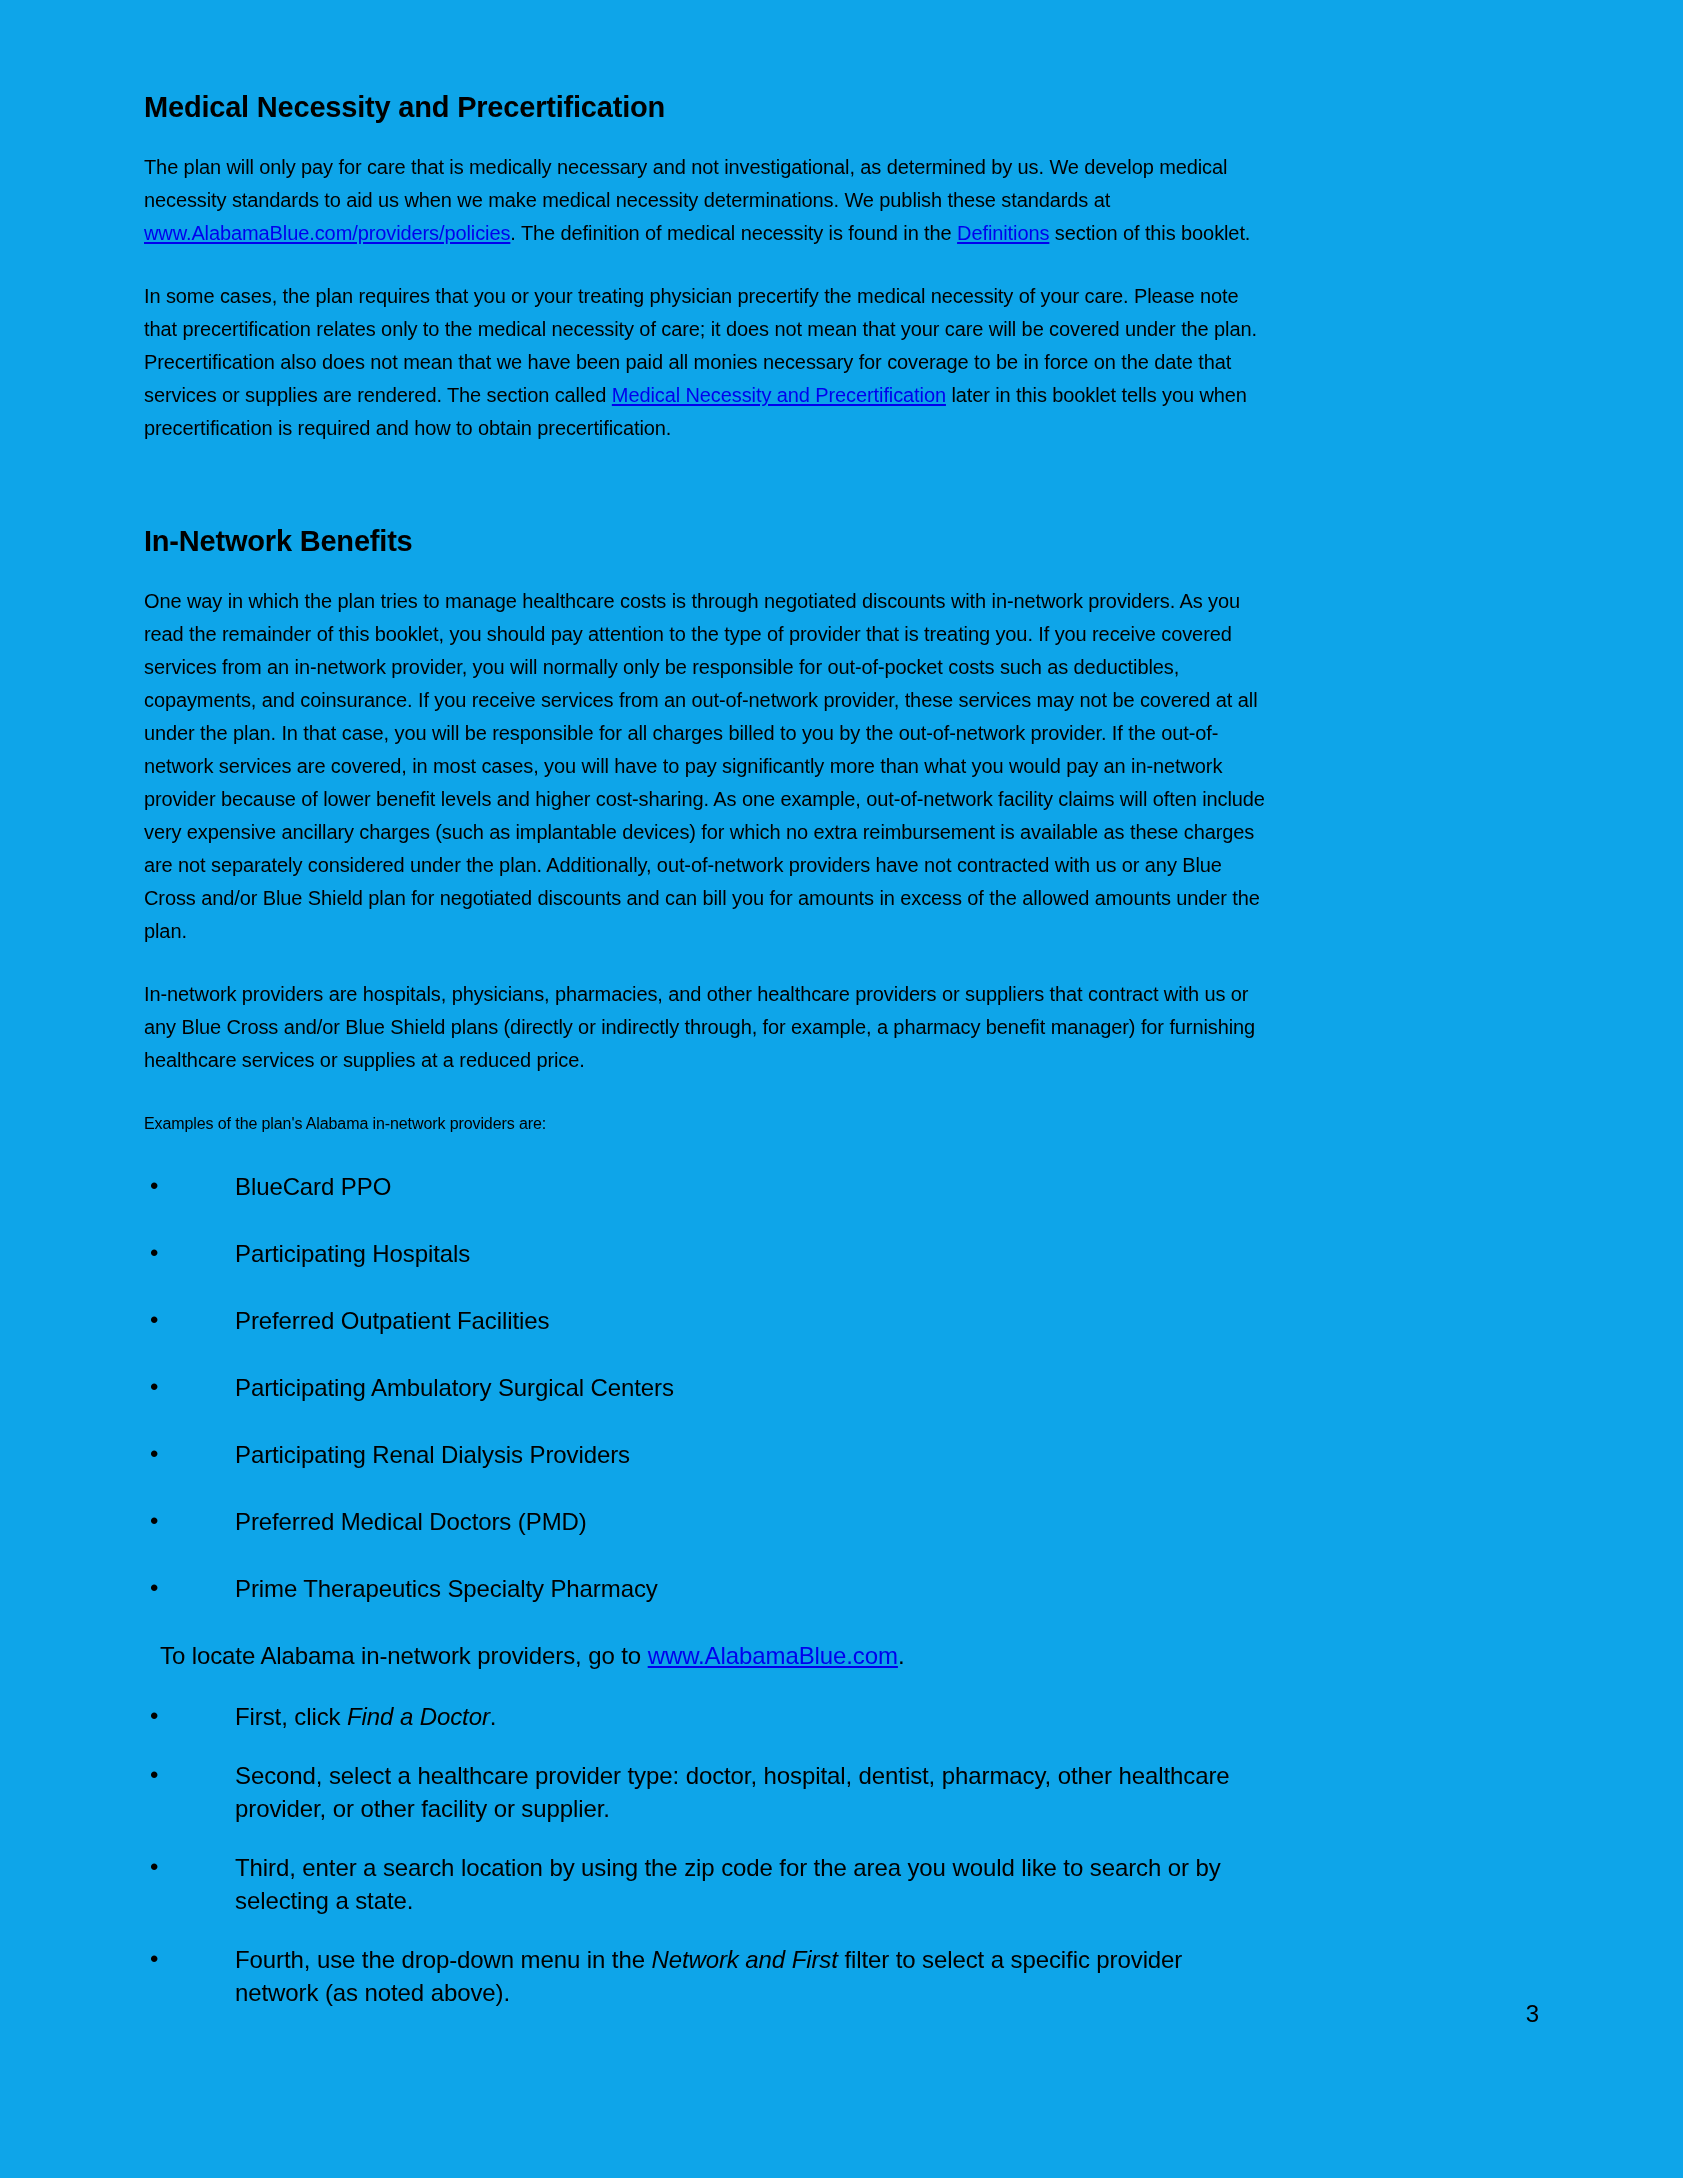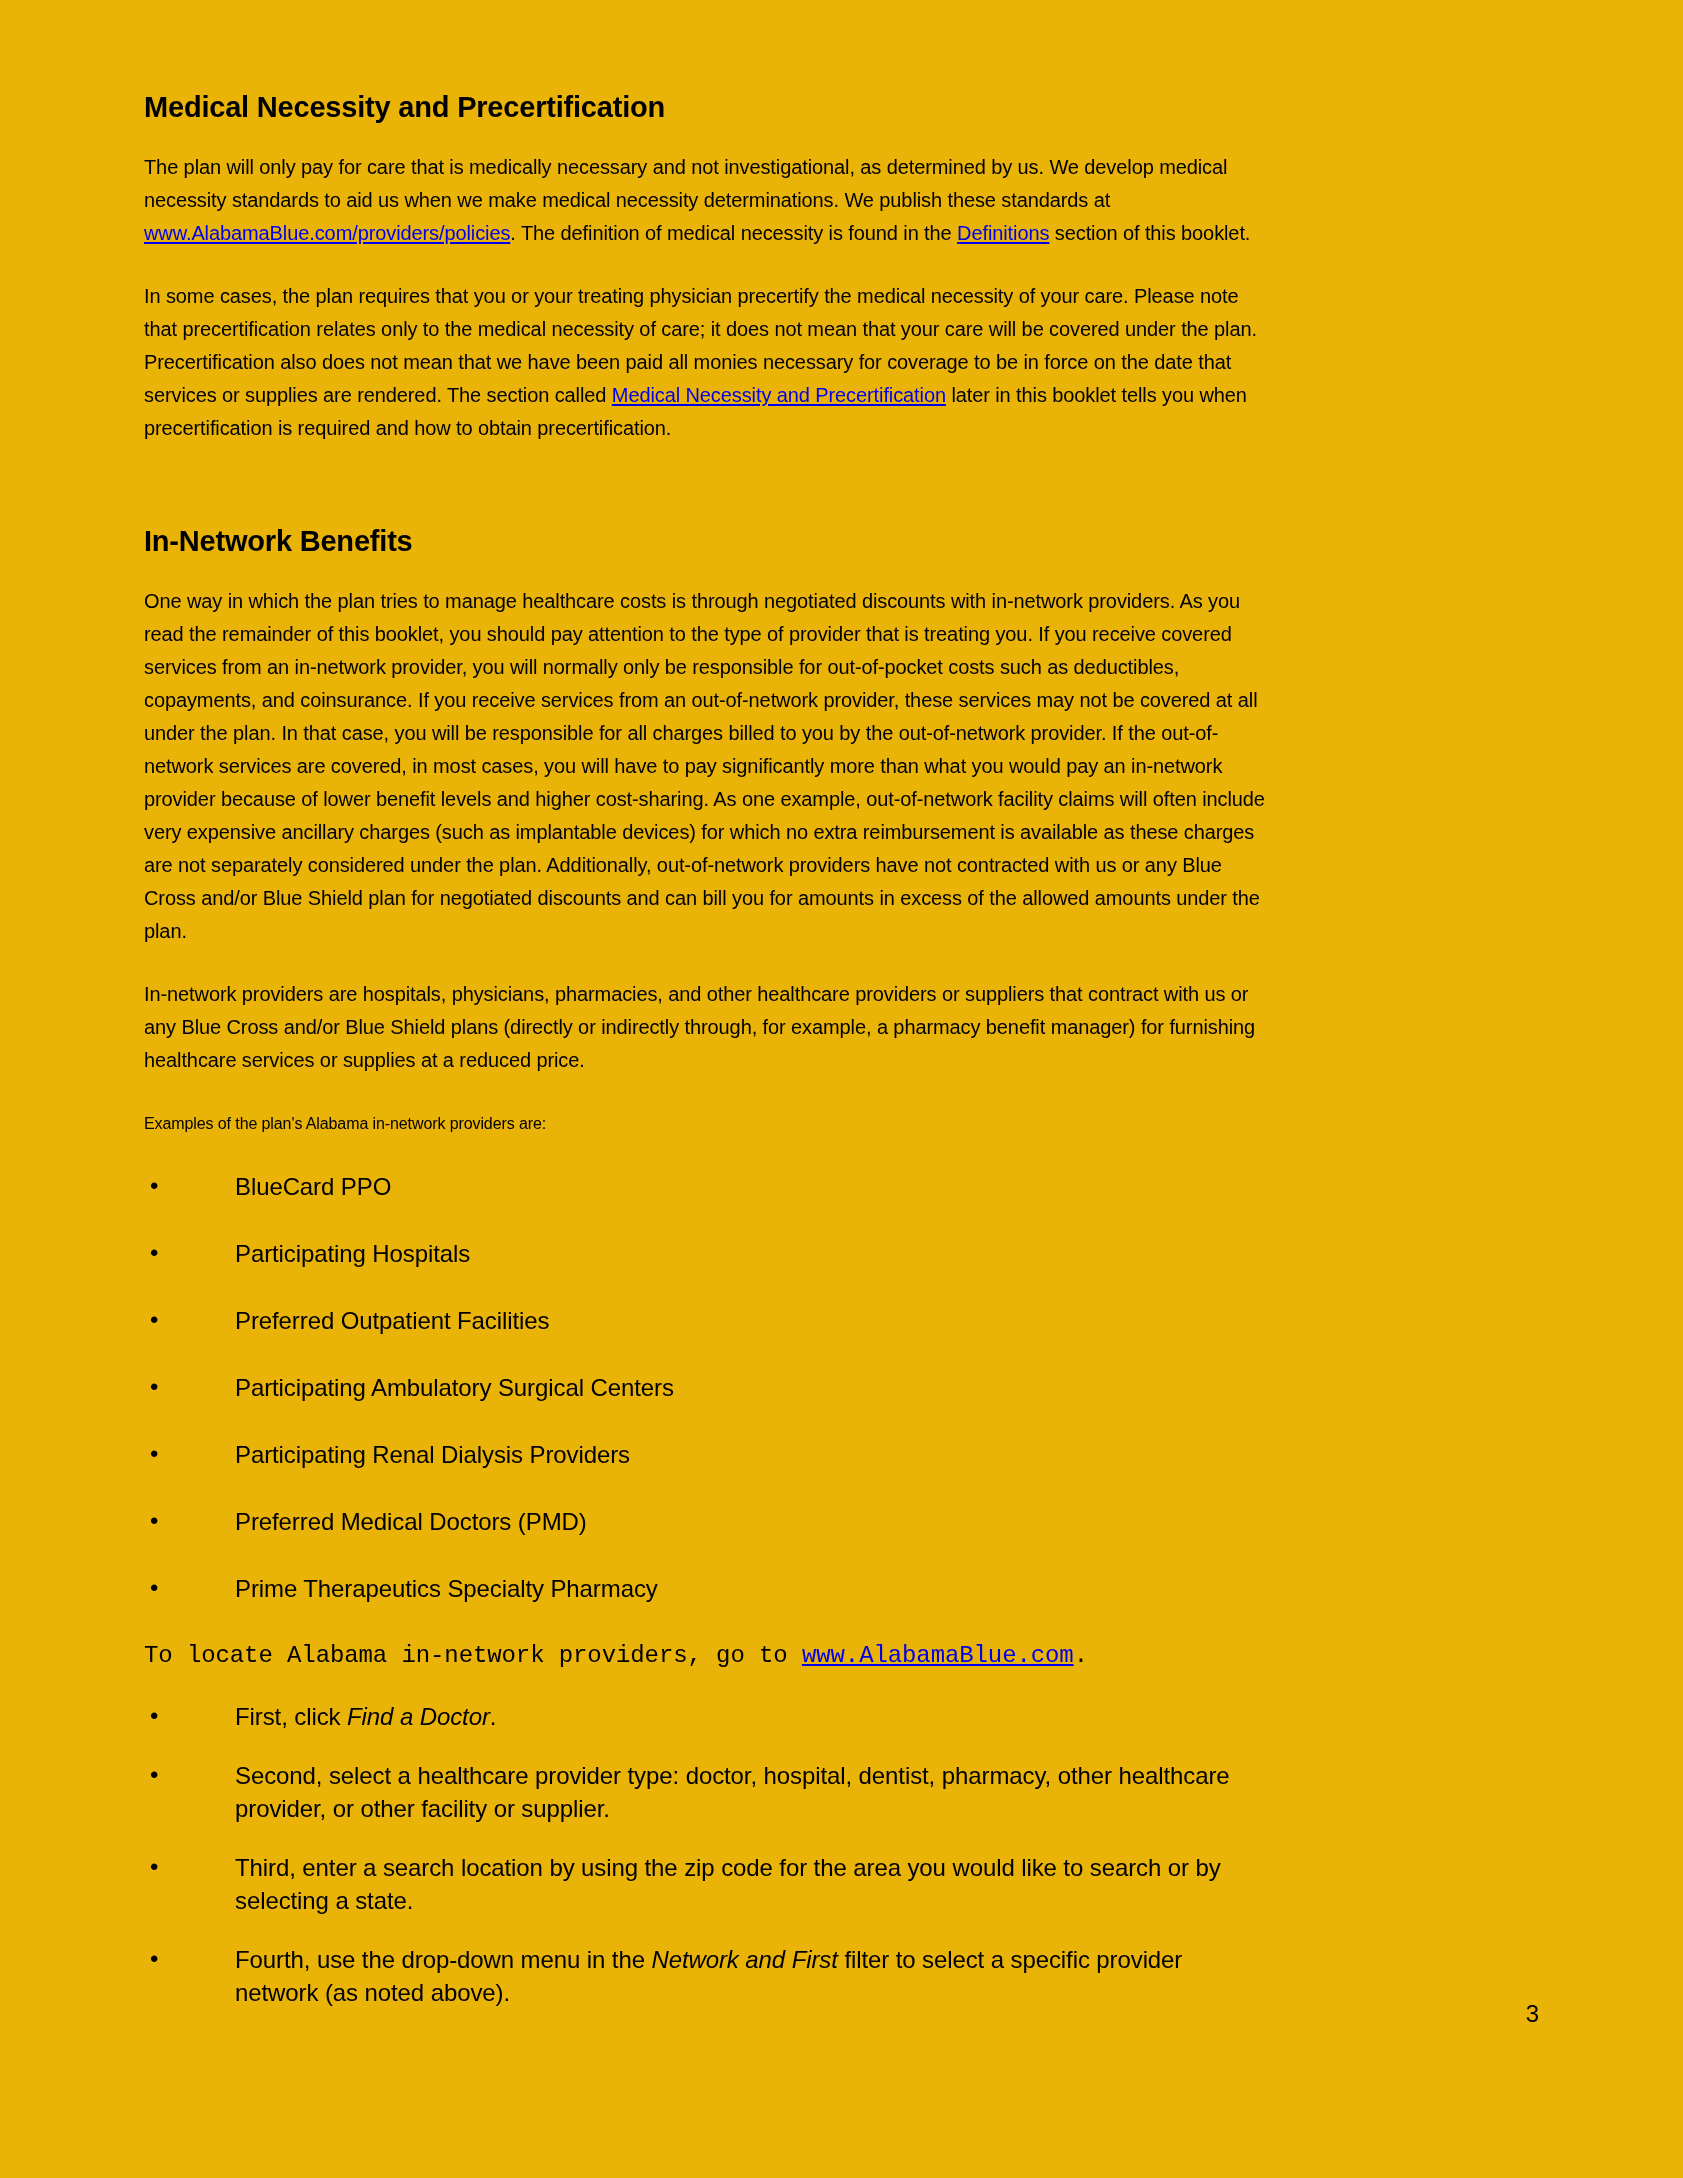--- a/index.html
+++ b/index.html
@@ -9,21 +9,21 @@
     background: #ffffff;
   }
   body {
     font-family: "Liberation Sans", sans-serif;
     color: #000000;
   }
   .page {
     position: relative;
     width: 1683px;
     height: 2178px;
-    background: #eab308;
+    background: #0ea5e9;
     box-sizing: border-box;
     padding: 91px 144px 0 144px;
     overflow: hidden;
   }
   .content {
     width: 1124px;
     position: relative;
   }
   h1.section-heading {
     font-size: 29px;
@@ -78,22 +78,21 @@
   ul.bullets.steps li {
     margin-bottom: 26px;
   }
   ul.bullets.steps li.multiline {
     margin-bottom: 26px;
   }
   .locate-line {
     font-size: 24px;
     line-height: 33px;
     letter-spacing: -0.1px;
-    margin: 6px 0 28px 0;
-    font-family: Liberation Mono, monospace;
+    margin: 6px 0 28px 16px;
   }
   .intro-line {
     font-size: 16px;
     line-height: 33px;
     letter-spacing: -0.1px;
     margin: 0 0 30px 0;
   }
   .page-number {
     position: absolute;
     right: 144px;

